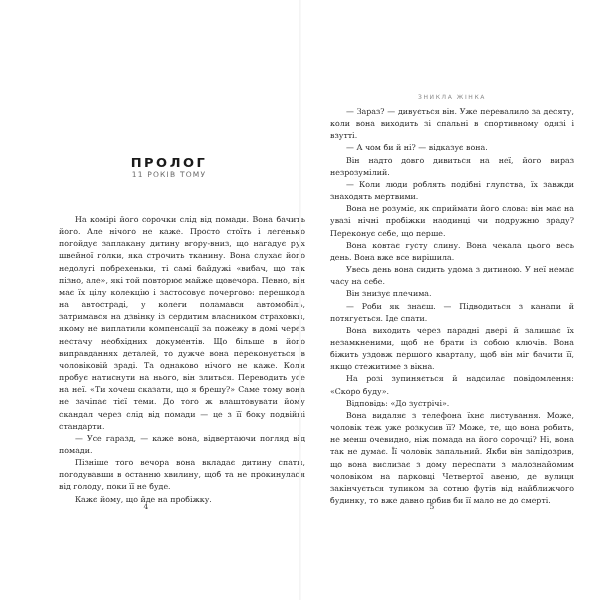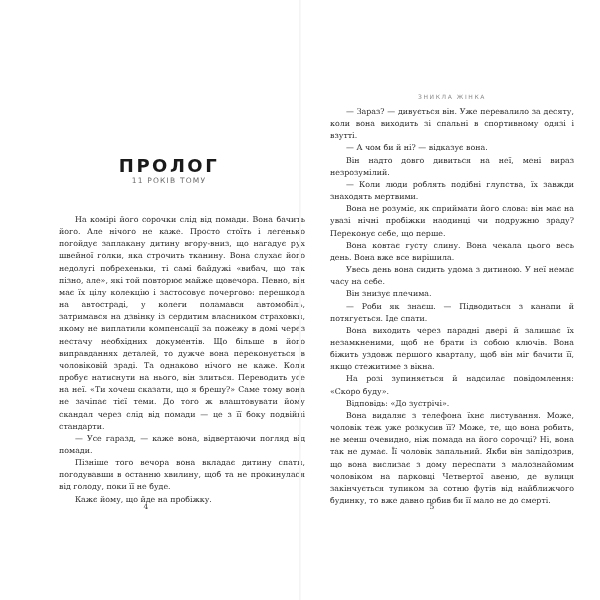--- a/index.html
+++ b/index.html
@@ -5,21 +5,21 @@
   html, body { margin:0; padding:0; background:#ffffff; }
   body { width:600px; height:600px; position:relative; overflow:hidden;
          font-family:"DejaVu Serif", "Liberation Serif", serif; color:#2a2a2a; }
   .page { position:absolute; top:0; height:600px; }
   .page.left { left:0; width:300px; }
   .page.right { left:300px; width:300px; }
   .gutter { position:absolute; left:299px; top:0; width:2px; height:600px;
             background:linear-gradient(to right, #f2f2f2, #fafafa); }
   .title-block { position:absolute; left:46px; width:246px; top:155px; text-align:center; }
   .chapter-title { font-family:"DejaVu Sans", "Liberation Sans", sans-serif; font-weight:bold;
-                   font-size:18px; letter-spacing:2.5px; color:#1a1a1a; margin:0; }
+                   font-size:13px; letter-spacing:2.5px; color:#1a1a1a; margin:0; }
   .chapter-sub { font-family:"DejaVu Sans", "Liberation Sans", sans-serif; font-size:7.5px;
                  letter-spacing:1.2px; color:#6a6a6a; margin-top:0; }
   .running-head { position:absolute; left:330px; width:244px; top:93px; text-align:center;
                   font-family:"DejaVu Sans", "Liberation Sans", sans-serif; font-size:6px;
                   letter-spacing:1.6px; color:#8a8a8a; }
   .text { position:absolute; font-size:7.9px; line-height:12.15px; text-align:justify;
           hyphens:manual; }
   .page.left .text { left:46px; width:246px; top:214px;margin-left:13px; }
   .page.right .text { left:30px; width:244px; top:106px; }
   .text p { margin:0; text-indent:16px; }
@@ -43,21 +43,21 @@
   </div>
   <div class="folio">4</div>
 </div>
 
 <div class="gutter"></div>
 
 <div class="page right">
   <div class="text">
     <p>— Зараз? — дивується він. Уже перевалило за десяту, коли вона виходить зі спальні в спортивному одязі і взутті.</p>
     <p>— А чом би й ні? — відказує вона.</p>
-    <p>Він надто довго дивиться на неї, мені вираз незрозумілий.</p>
+    <p>Він надто довго дивиться на неї, його вираз незрозумілий.</p>
     <p>— Коли люди роблять подібні глупства, їх завжди знаходять мертвими.</p>
     <p>Вона не розуміє, як сприймати його слова: він має на увазі нічні пробіжки наодинці чи подружню зраду? Переконує себе, що перше.</p>
     <p>Вона ковтає густу слину. Вона чекала цього весь день. Вона вже все вирішила.</p>
     <p>Увесь день вона сидить удома з дитиною. У неї немає часу на себе.</p>
     <p>Він знизує плечима.</p>
     <p>— Роби як знаєш. — Підводиться з канапи й потягується. Іде спати.</p>
     <p>Вона виходить через парадні двері й залишає їх незамкненими, щоб не брати із собою ключів. Вона біжить уздовж першого кварталу, щоб він міг бачити її, якщо стежитиме з вікна.</p>
     <p>На розі зупиняється й надсилає повідомлення: «Скоро буду».</p>
     <p>Відповідь: «До зустрічі».</p>
     <p>Вона видаляє з телефона їхнє листування. Може, чоловік теж уже розкусив її? Може, те, що вона робить, не менш очевидно, ніж помада на його сорочці? Ні, вона так не думає. Її чоловік запальний. Якби він запідозрив, що вона вислизає з дому переспати з малознайомим чоловіком на парковці Четвертої авеню, де вулиця закінчується тупиком за сотню футів від найближчого будинку, то вже давно побив би її мало не до смерті.</p>

